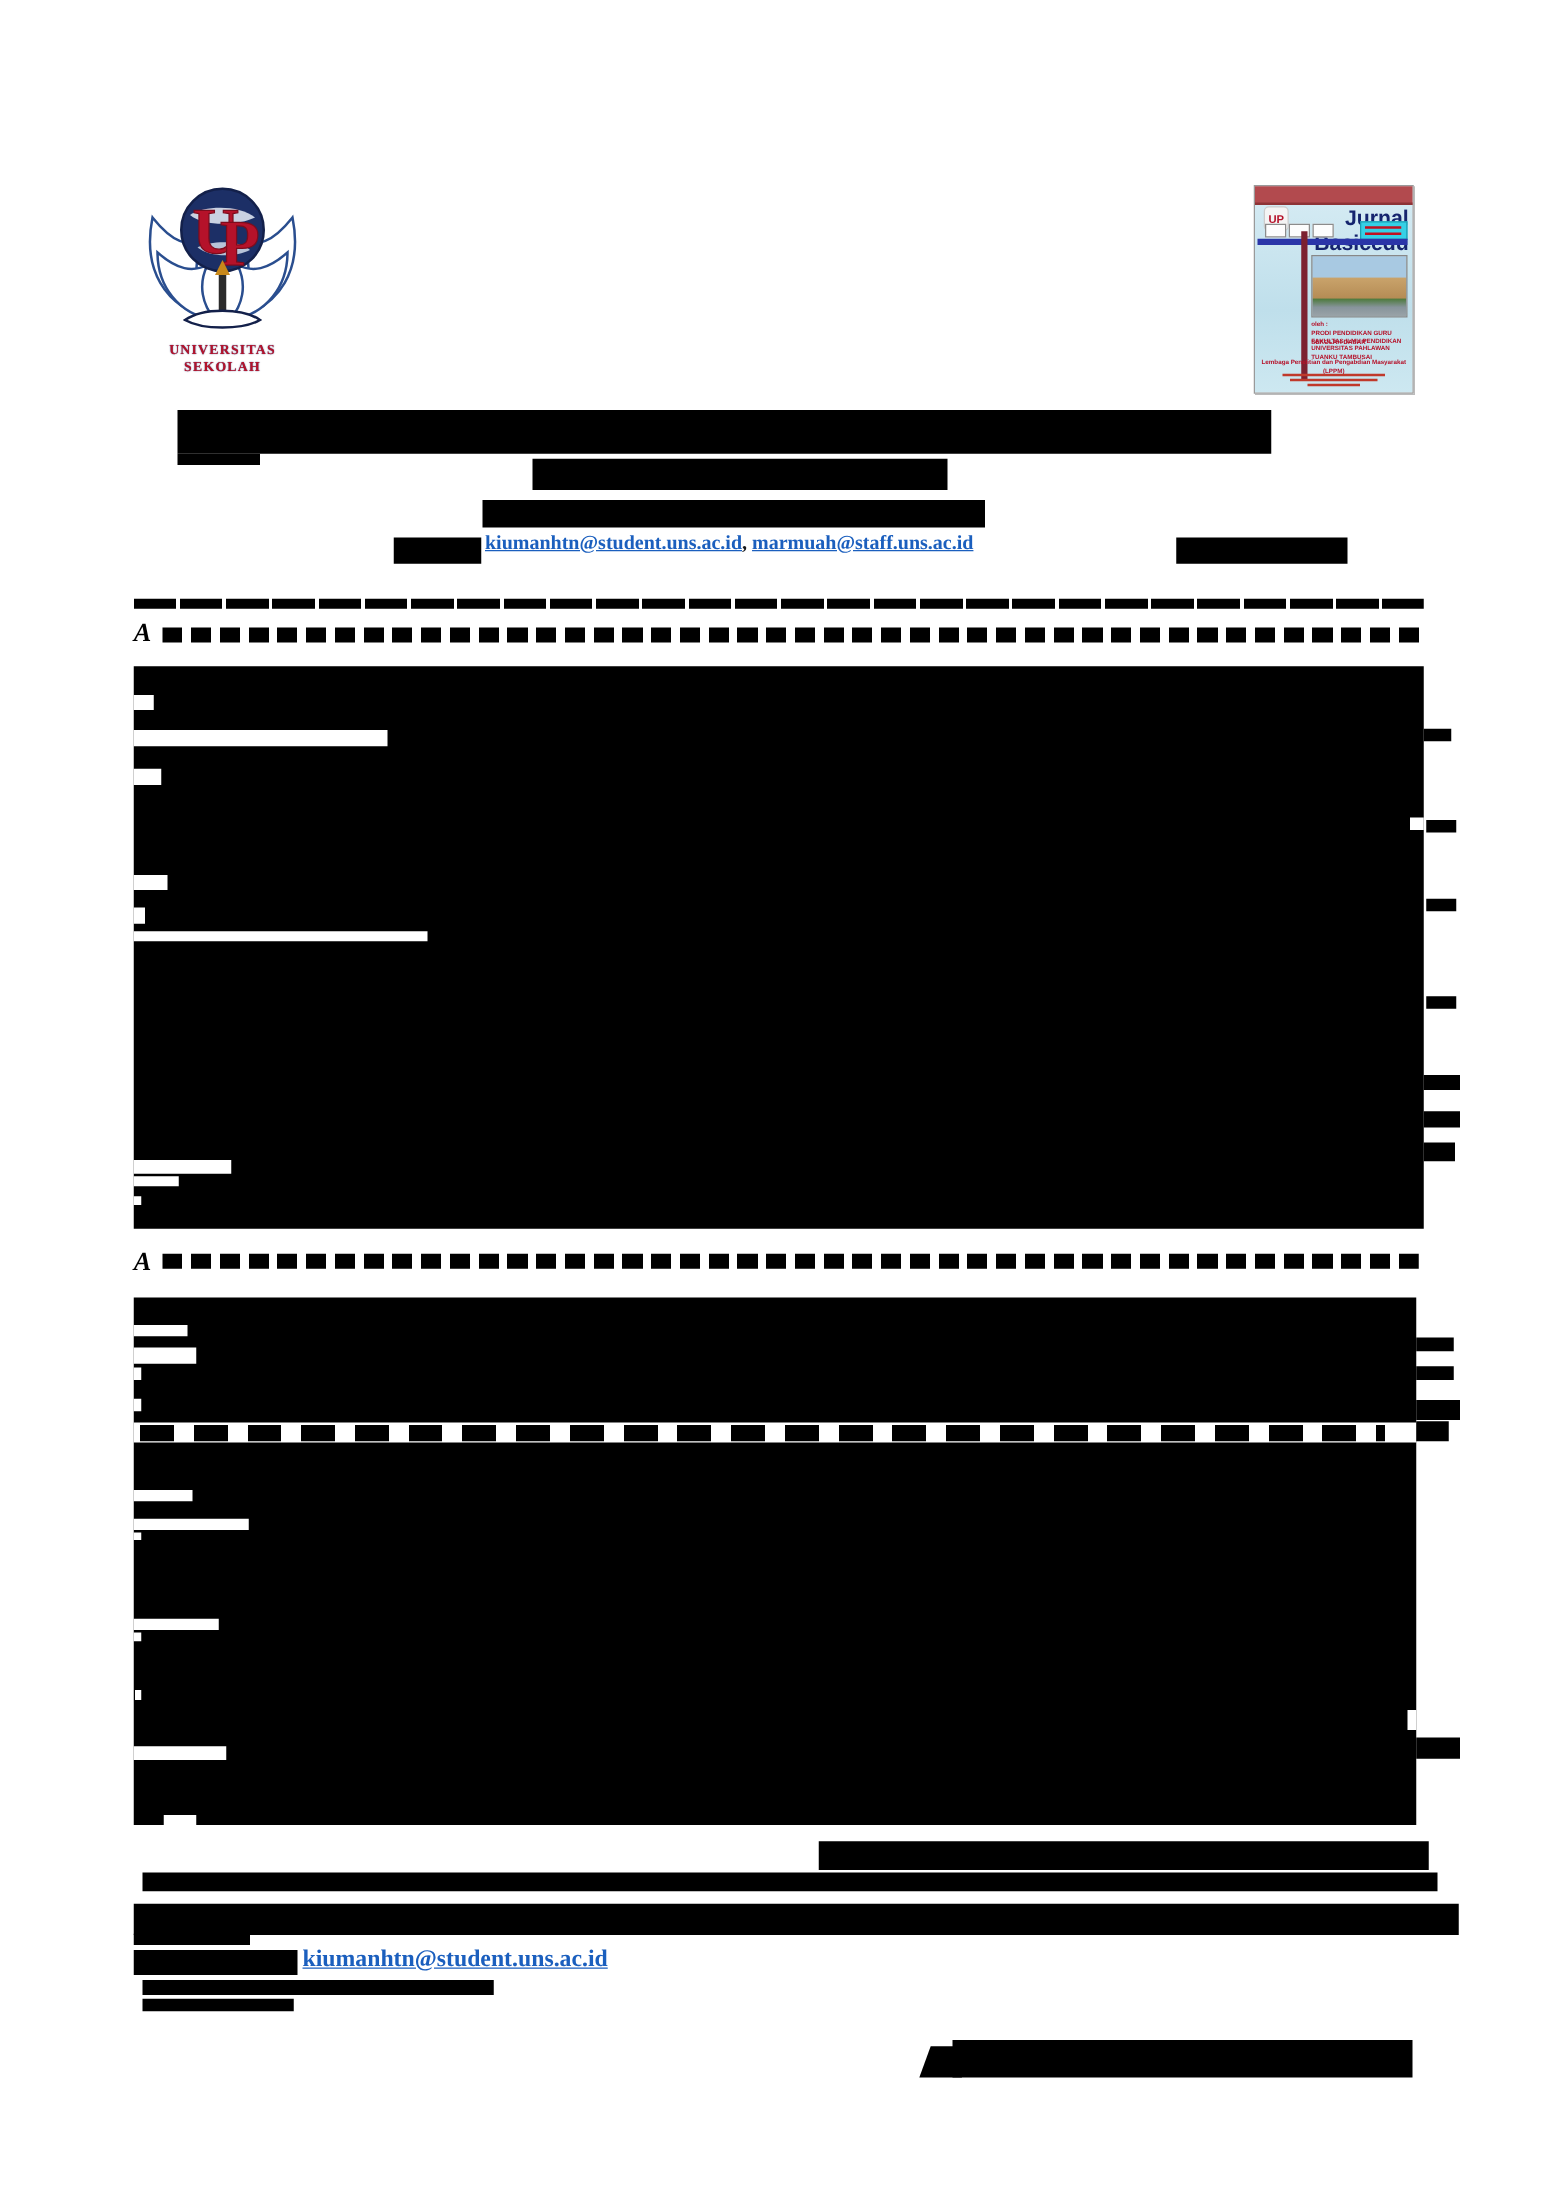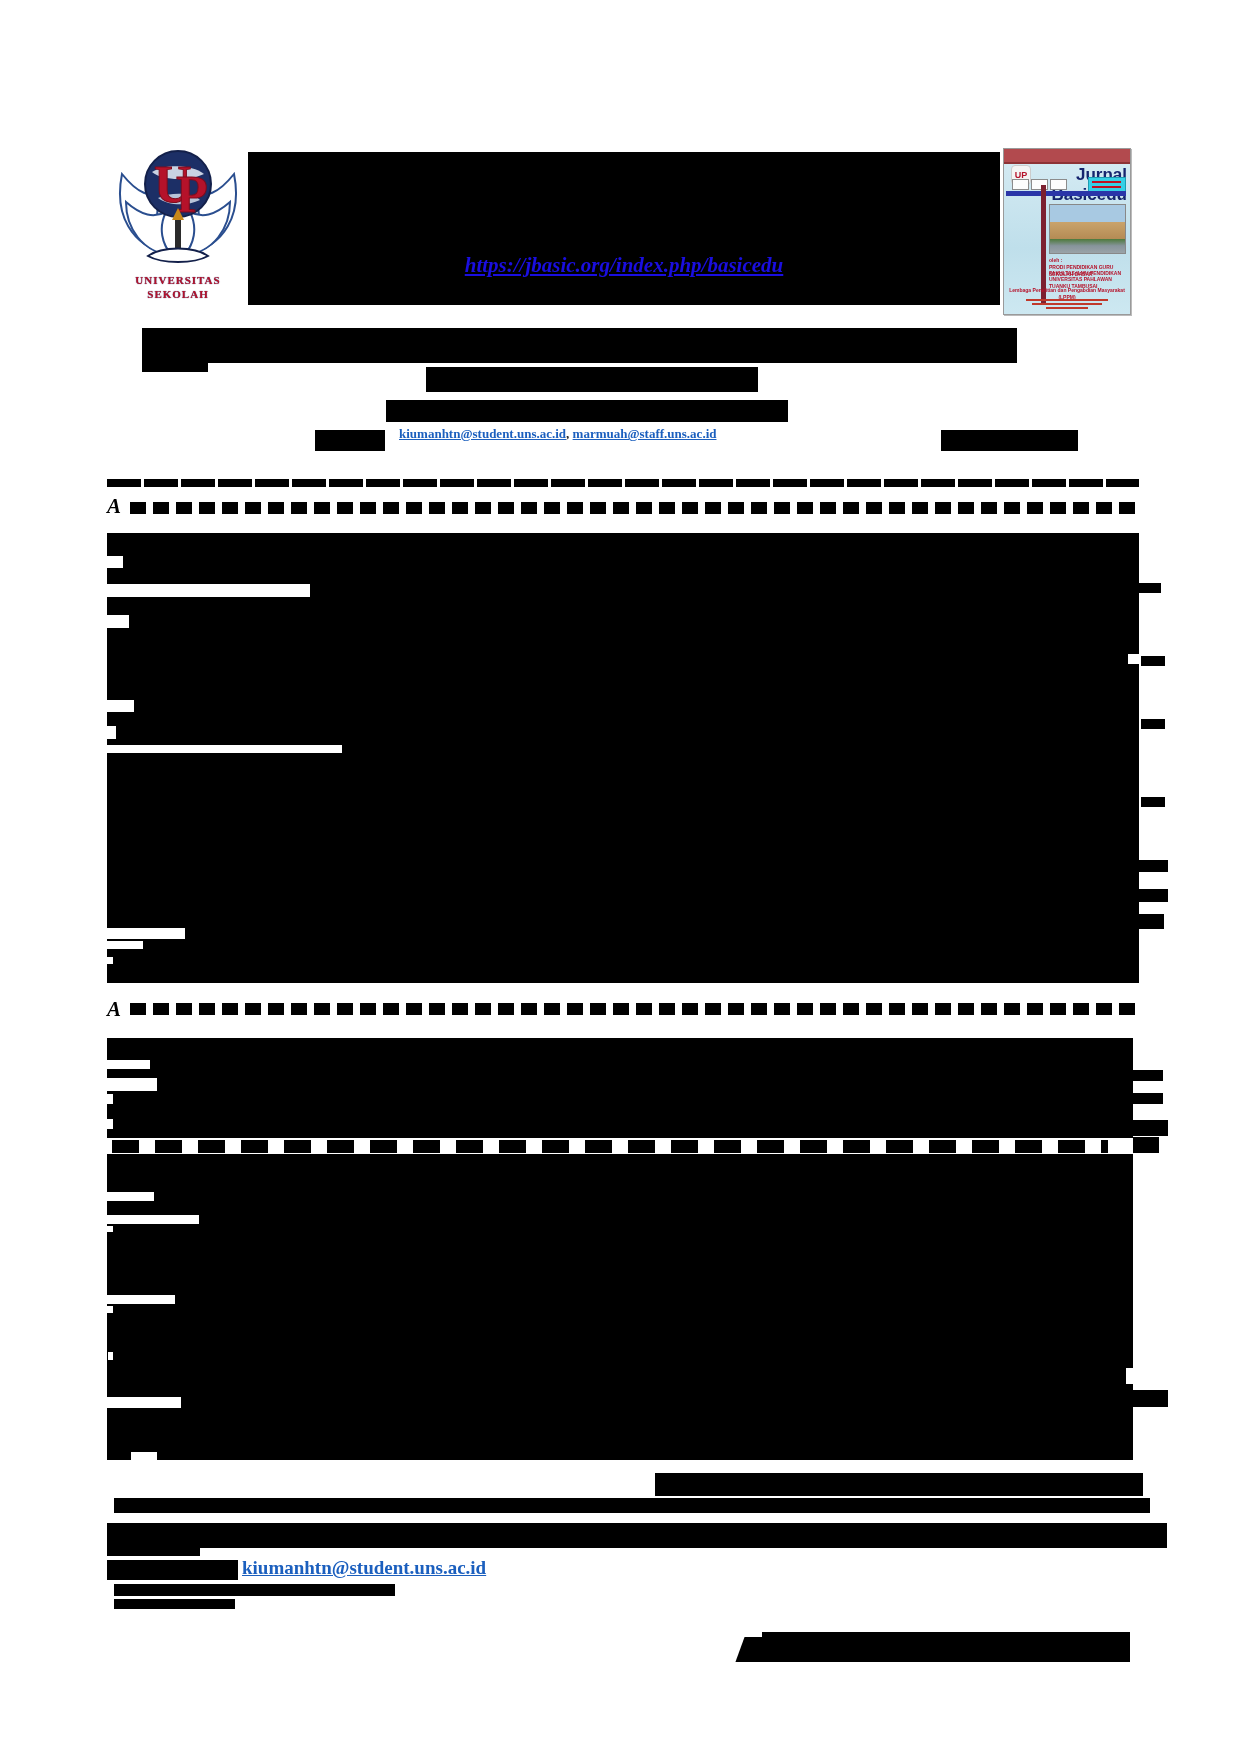--- a/index.html
+++ b/index.html
@@ -6,22 +6,22 @@
   #page{position:relative;width:1240px;height:1754px;background:#ffffff;overflow:hidden;
         font-family:"Liberation Serif", serif;}
   .bar{position:absolute;background:#000;}
   .notch{position:absolute;background:#fff;}
   .dash{position:absolute;}
   
   #header-block{position:absolute;left:248px;top:152px;width:752px;height:153px;background:#000;}
   #site-link{position:absolute;left:0;right:0;top:101px;text-align:center;
      font-size:21px;font-weight:bold;font-style:italic;color:#1a0ee0;text-decoration:underline;}
   
-  #email-line{position:absolute;left:388px;top:426px;width:560px;font-size:13px;font-weight:bold;
-     color:#17191c;white-space:nowrap;margin-left:11px;}
+  #email-line{position:absolute;left:388px;top:426px;width:560px;font-size:16px;font-weight:bold;
+     color:#17191c;white-space:nowrap;}
   #email-line a{color:#1b5fbe;text-decoration:underline;}
   
   .marker{position:absolute;font-size:21px;font-weight:bold;font-style:italic;color:#000;line-height:1;}
   
   #footnote-link{position:absolute;left:242px;top:1557px;font-size:19px;font-weight:bold;
      color:#1b5fbe;text-decoration:underline;white-space:nowrap;}
   
   #footer-bar{position:absolute;left:762px;top:1632px;width:368px;height:30px;background:#000;}
   #footer-swoosh{position:absolute;left:740px;top:1637px;width:34px;height:25px;background:#000;
      transform:skewX(-20deg);}
@@ -78,23 +78,20 @@
       <path d="M60,92 L72,92 L66,80 Z" fill="#c8881a"></path>
 
       <path d="M36,128 C50,118 82,118 96,128 C82,136 50,136 36,128 Z" fill="#ffffff" stroke="#13204a" stroke-width="2"></path>
     </svg>
     <div id="up-caption">
       <div>UNIVERSITAS</div>
       <div>SEKOLAH</div>
     </div>
   </div>
 
-  <div id="header-block">
-    <a id="site-link" href="#">https://jbasic.org/index.php/basicedu</a>
-  </div>
 
   <div id="cover">
     <div id="cover-topband"></div>
     <div id="cover-logo">UP</div>
     <div id="cover-title">Jurnal Basicedu</div>
     <div class="cover-box" style="left:8px;"></div>
     <div class="cover-box" style="left:27px;"></div>
     <div class="cover-box" style="left:46px;"></div>
     <div id="cover-cyan">
       <div class="cyan-line" style="top:3px;"></div>

